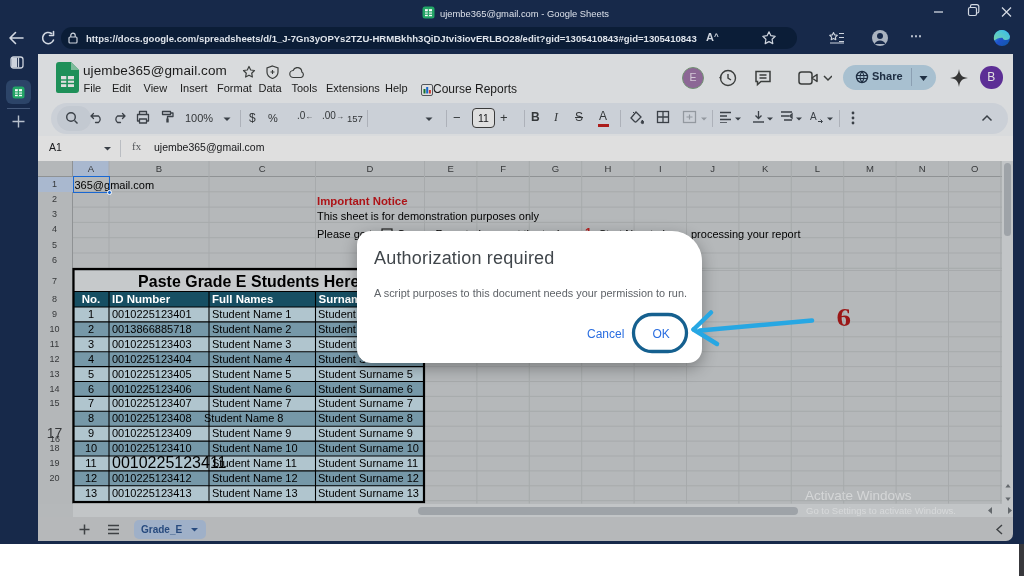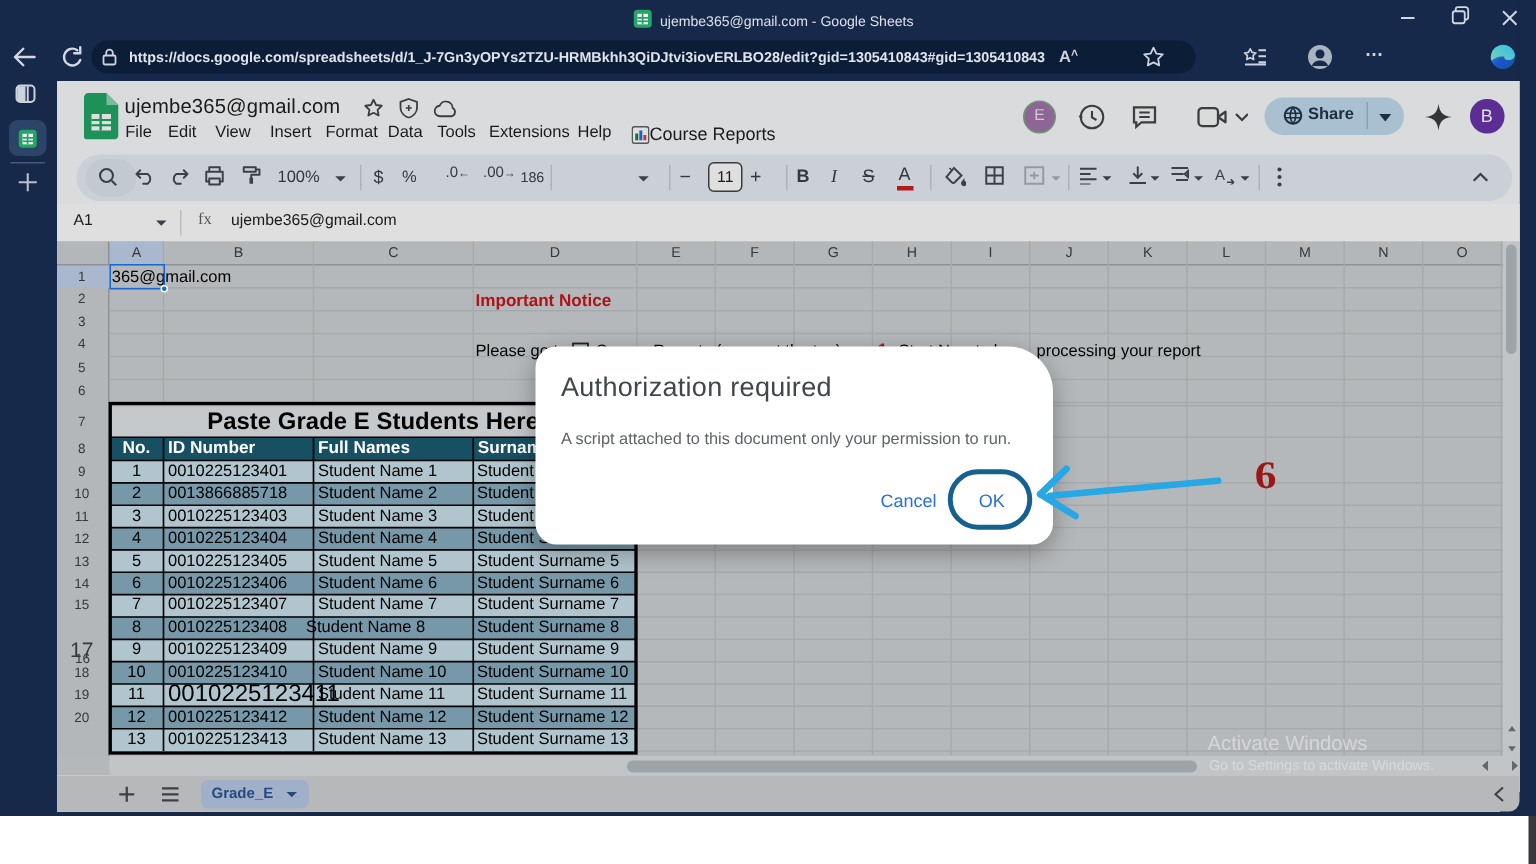--- a/index.html
+++ b/index.html
@@ -180,21 +180,21 @@
     </svg>
 <div class="a" style="left:185px;top:112px;font-size:11px;color:#3c4043">100%</div>
 <svg class="a" style="left:222px;top:116px" width="10" height="7">
       <path d="M1.5 1.5 l3.5 3.5 3.5-3.5" fill="#434a52"></path>
     </svg>
 <div class="a dv" style="left:240px"></div>
 <div class="a" style="left:249px;top:111px;font-size:12px;color:#3c4043">$</div>
 <div class="a" style="left:268px;top:112px;font-size:11px;color:#3c4043">%</div>
 <div class="a" style="left:297px;top:110px;font-size:10px;color:#3c4043">.0<span style="font-size:8px">←</span></div>
 <div class="a" style="left:322px;top:110px;font-size:10px;color:#3c4043">.00<span style="font-size:8px">→</span></div>
-<div class="a" style="left:347px;top:113px;font-size:9.5px;color:#3c4043">186</div>
+<div class="a" style="left:347px;top:113px;font-size:9.5px;color:#3c4043">157</div>
 <div class="a dv" style="left:367px"></div>
 <svg class="a" style="left:424px;top:116px" width="10" height="7">
       <path d="M1.5 1.5 l3.5 3.5 3.5-3.5" fill="#434a52"></path>
     </svg>
 <div class="a dv" style="left:446px"></div>
 <div class="a" style="left:453px;top:110px;font-size:13px;color:#3c4043">−</div>
 <div class="a" style="left:472px;top:108px;width:23px;height:20px;border:1px solid #444;border-radius:4px;background:#fff;font-size:10.5px;color:#202124;text-align:center;line-height:19px">11</div>
 <div class="a" style="left:500px;top:110px;font-size:13px;color:#3c4043">+</div>
 <div class="a dv" style="left:524px"></div>
 <div class="a" style="left:531px;top:110px;font-size:12px;font-weight:bold;color:#3c4043">B</div>
@@ -343,20 +343,21 @@
         <line x1="73" y1="426.2" x2="1002" y2="426.2"></line>
         <line x1="73" y1="441.1" x2="1002" y2="441.1"></line>
         <line x1="73" y1="456.0" x2="1002" y2="456.0"></line>
         <line x1="73" y1="470.9" x2="1002" y2="470.9"></line>
         <line x1="73" y1="485.8" x2="1002" y2="485.8"></line>
         <line x1="73" y1="500.7" x2="1002" y2="500.7"></line>
       </g>
     </svg>
 <div class="a" style="left:74.5px;top:177.5px;font-size:11px;color:#000;line-height:14px">365@gmail.com</div>
 <div class="a" style="left:317px;top:194px;font-size:11.4px;font-weight:bold;color:#ad1418;line-height:14px">Important Notice</div>
+<div class="a" style="left:317px;top:209px;font-size:11px;color:#000;line-height:14px">This sheet is for demonstration purposes only</div>
 <div class="a" style="left:317px;top:226.5px;font-size:11px;color:#000;line-height:14px">Please go to</div>
 <svg class="a" style="left:381px;top:228px" width="12" height="11">
       <rect x="1" y="1" width="10" height="9" fill="none" stroke="#222" stroke-width="1.2"></rect>
     </svg>
 <div class="a" style="left:397px;top:226.5px;font-size:11px;color:#000;line-height:14px">Course Reports (menu at the top)</div>
 <div class="a" style="left:585px;top:225.5px;font-size:12px;font-weight:bold;color:#b71f1f;line-height:14px">1</div>
 <div class="a" style="left:599px;top:226.5px;font-size:11px;color:#000;line-height:14px">Start Now to be</div>
 <div class="a" style="left:691px;top:226.5px;font-size:11px;color:#000;line-height:14px">processing your report</div>
 <div class="a" style="left:73px;top:270.5px;width:351.5px;height:21px;background:#c6c9cb;font-size:15.9px;font-weight:bold;color:#000;text-align:center;line-height:21.5px;letter-spacing:0.05px">Paste Grade E Students Here</div>
 <div class="a" style="left:73px;top:291.5px;width:36px;height:15.5px;background:#174f63;color:#fff;font-size:11.5px;font-weight:bold;text-align:center;padding-left:0px;line-height:15px">No.</div>
@@ -474,21 +475,21 @@
 <div class="a" style="left:134px;top:519.5px;width:72px;height:19px;border-radius:5px;background:#9fb0c8"></div>
 <div class="a" style="left:141px;top:524px;font-size:10px;font-weight:bold;color:#274a7e">Grade_E</div>
 <svg class="a" style="left:190px;top:527px" width="9" height="6">
       <path d="M1 1 l3.5 3.5 L8 1" fill="#274a7e"></path>
     </svg>
 <svg class="a" style="left:995px;top:524px" width="8" height="11">
       <path d="M7 1 L2 5.5 7 10" fill="none" stroke="#3e4144" stroke-width="1.4"></path>
     </svg>
 <div class="a" style="left:357px;top:231px;width:345px;height:132px;border-radius:14px 30px 14px 14px;background:#fff;box-shadow:0 5px 16px rgba(0,0,0,0.32)"></div>
 <div class="a" style="left:374px;top:249px;font-size:18px;line-height:19px;color:#40464b;letter-spacing:0.2px">Authorization required</div>
-<div class="a" style="left:374px;top:287px;font-size:10.9px;color:#5f6368">A script attached to this document only your permission to run.</div>
+<div class="a" style="left:374px;top:287px;font-size:10.9px;color:#5f6368">A script purposes to this document needs your permission to run.</div>
 <div class="a" style="left:587px;top:327px;font-size:12px;color:#2a6ee0">Cancel</div>
 <div class="a" style="left:652.5px;top:327px;font-size:12px;color:#2a6ee0">OK</div>
 <svg class="a" style="left:0;top:0" width="1024" height="576">
       <rect x="633.5" y="314.5" width="53" height="37" rx="18.5" ry="18.5" fill="none" stroke="#15608f" stroke-width="3.3"></rect>
       <g stroke="#27a7e3" stroke-width="4.5" stroke-linecap="round" fill="none">
         <path d="M700 330.5 L812 320.5"></path>
         <path d="M693.5 329.5 L711 312.5"></path>
         <path d="M693.5 329.5 L717 344"></path>
       </g>
       <text x="836.5" y="325.5" font-family="Liberation Serif,serif" font-size="26" font-weight="bold" fill="#9a1717" textLength="14.5" lengthAdjust="spacingAndGlyphs">6</text>

